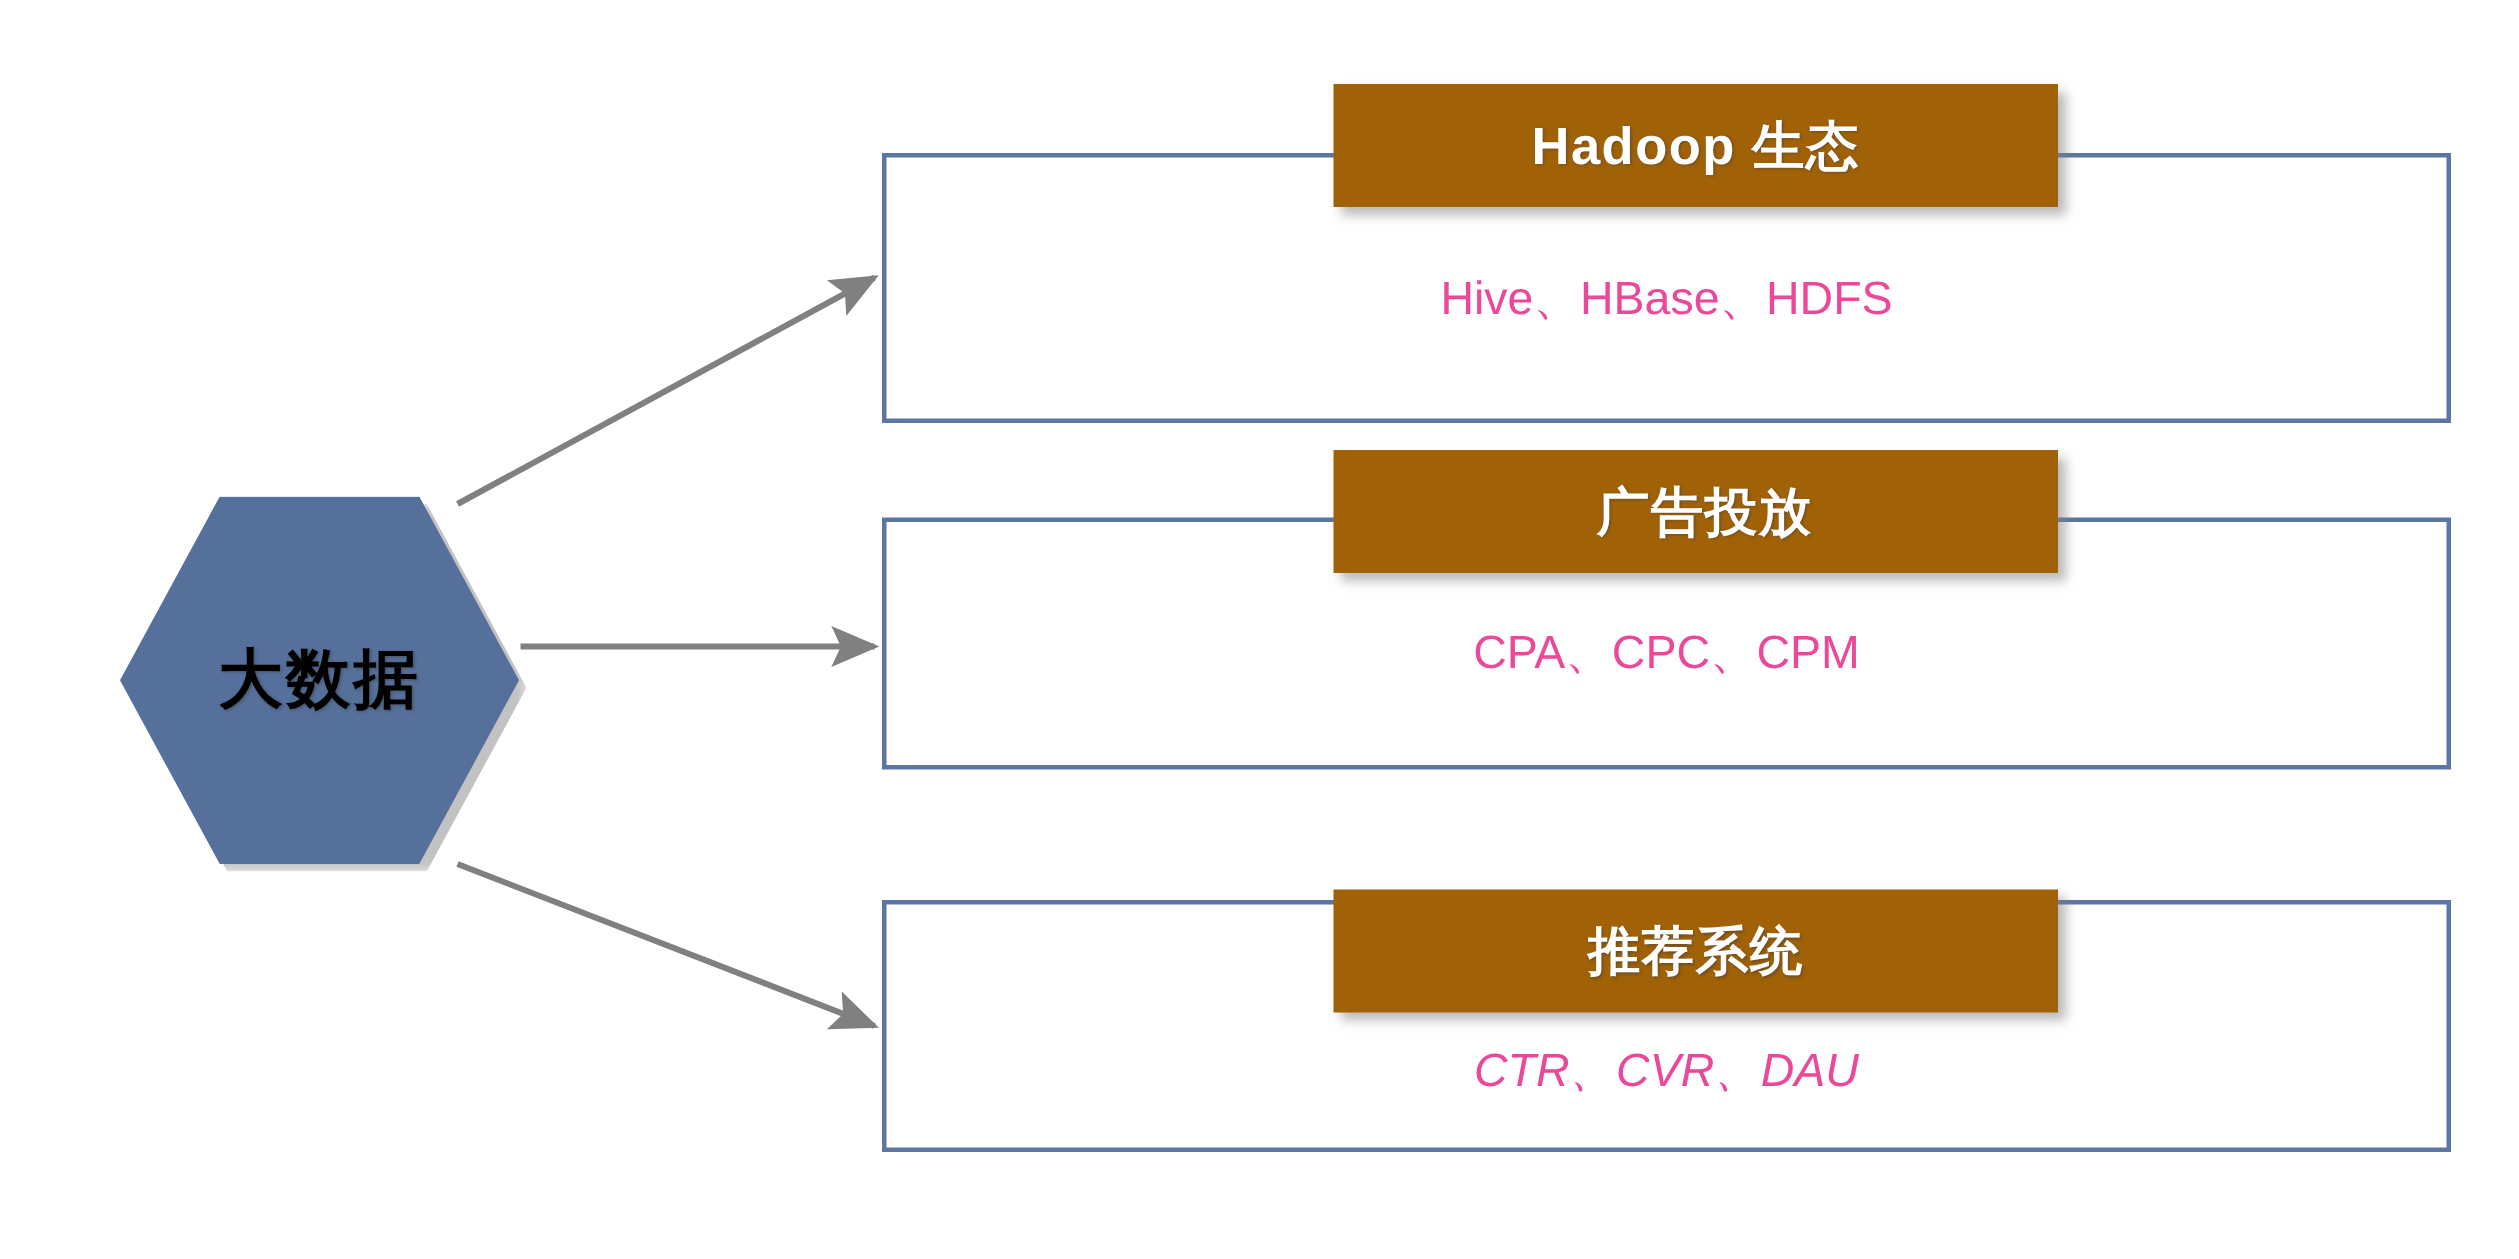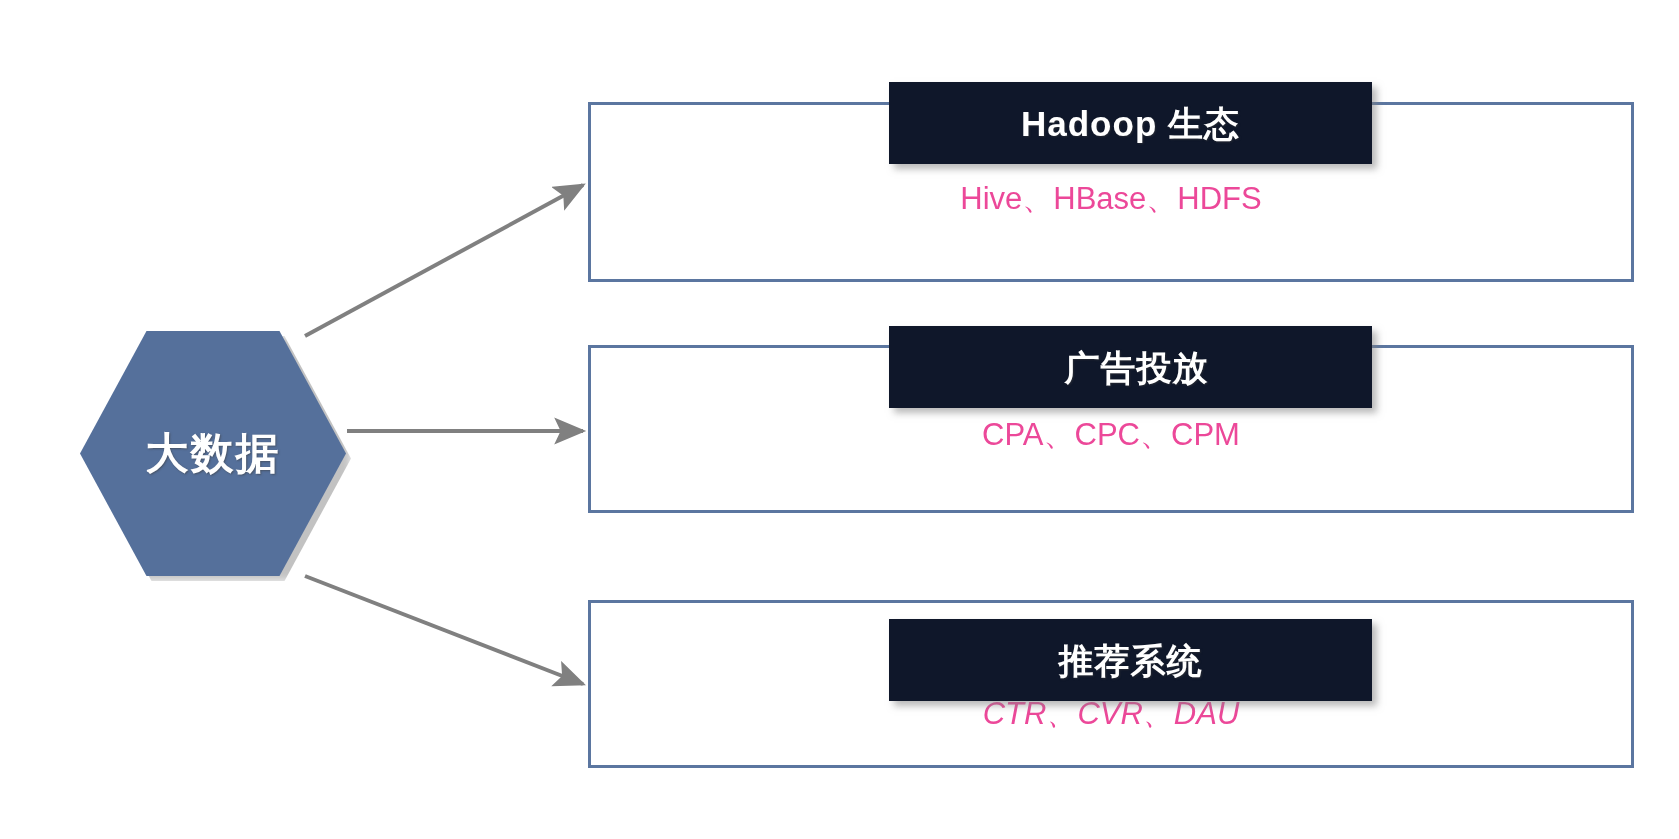--- a/index.html
+++ b/index.html
@@ -55,21 +55,21 @@
     width: 266px;
     height: 245px;
     background: #55709B;
     -webkit-clip-path: polygon(25% 0%, 75% 0%, 100% 50%, 75% 100%, 25% 100%, 0% 50%);
     clip-path: polygon(25% 0%, 75% 0%, 100% 50%, 75% 100%, 25% 100%, 0% 50%);
     display: flex;
     align-items: center;
     justify-content: center;
   }
   .hex-label {
-    color: #ffffff;
+    color: #000000;
     font-size: 43px;
     font-weight: bold;
     letter-spacing: 2px;
     line-height: 1;
     text-shadow: 1px 1px 2px rgba(60,60,60,0.55);
   }
 
   
   .branch {
     position: absolute;
@@ -93,28 +93,27 @@
     font-size: 31px;
     font-weight: normal;
     z-index: 4;
     white-space: nowrap;
   }
   .branch-banner {
     position: absolute;
     left: 889px;
     width: 483px;
     height: 82px;
-    background: #0f172a;
+    background: #a16207;
     box-shadow: 5px 5px 7px rgba(130,130,130,0.55);
     display: flex;
     align-items: center;
     justify-content: center;
     z-index: 5;
     box-sizing: border-box;
-    margin-top: 26px;
   }
   .branch-banner-label {
     color: #ffffff;
     font-size: 35px;
     font-weight: bold;
     letter-spacing: 1px;
     line-height: 1;
     text-shadow: 1px 1px 2px rgba(60,60,60,0.5);
   }
 </style>
@@ -153,18 +152,18 @@
     <div class="branch-box" style="top:345px; height:168px;"></div>
     <div class="branch-body-text" style="top:414px;">CPA、CPC、CPM</div>
     <div class="branch-banner" style="top:300px;padding-left:12px;">
       <span class="branch-banner-label">广告投放</span>
     </div>
   </div>
 
   <div class="branch">
     <div class="branch-box" style="top:600px; height:168px;"></div>
     <div class="branch-body-text" style="top:693px;font-style:italic;">CTR、CVR、DAU</div>
-    <div class="branch-banner" style="top:593px;">
+    <div class="branch-banner" style="top:593px;font-family:Liberation Serif, serif;">
       <span class="branch-banner-label">推荐系统</span>
     </div>
   </div>
 
 </div>
 
 </body></html>

